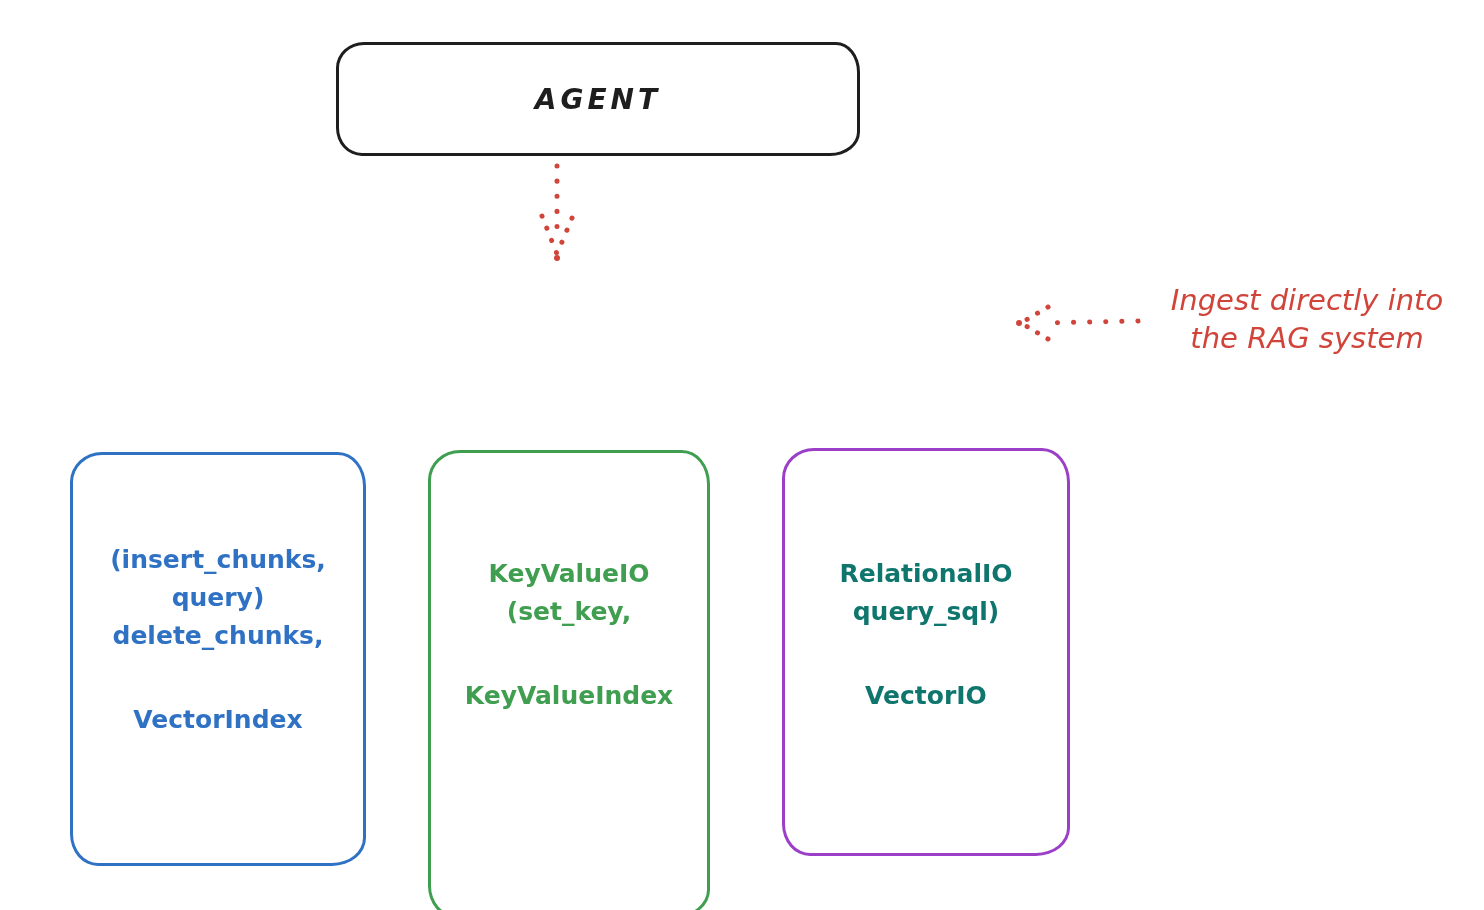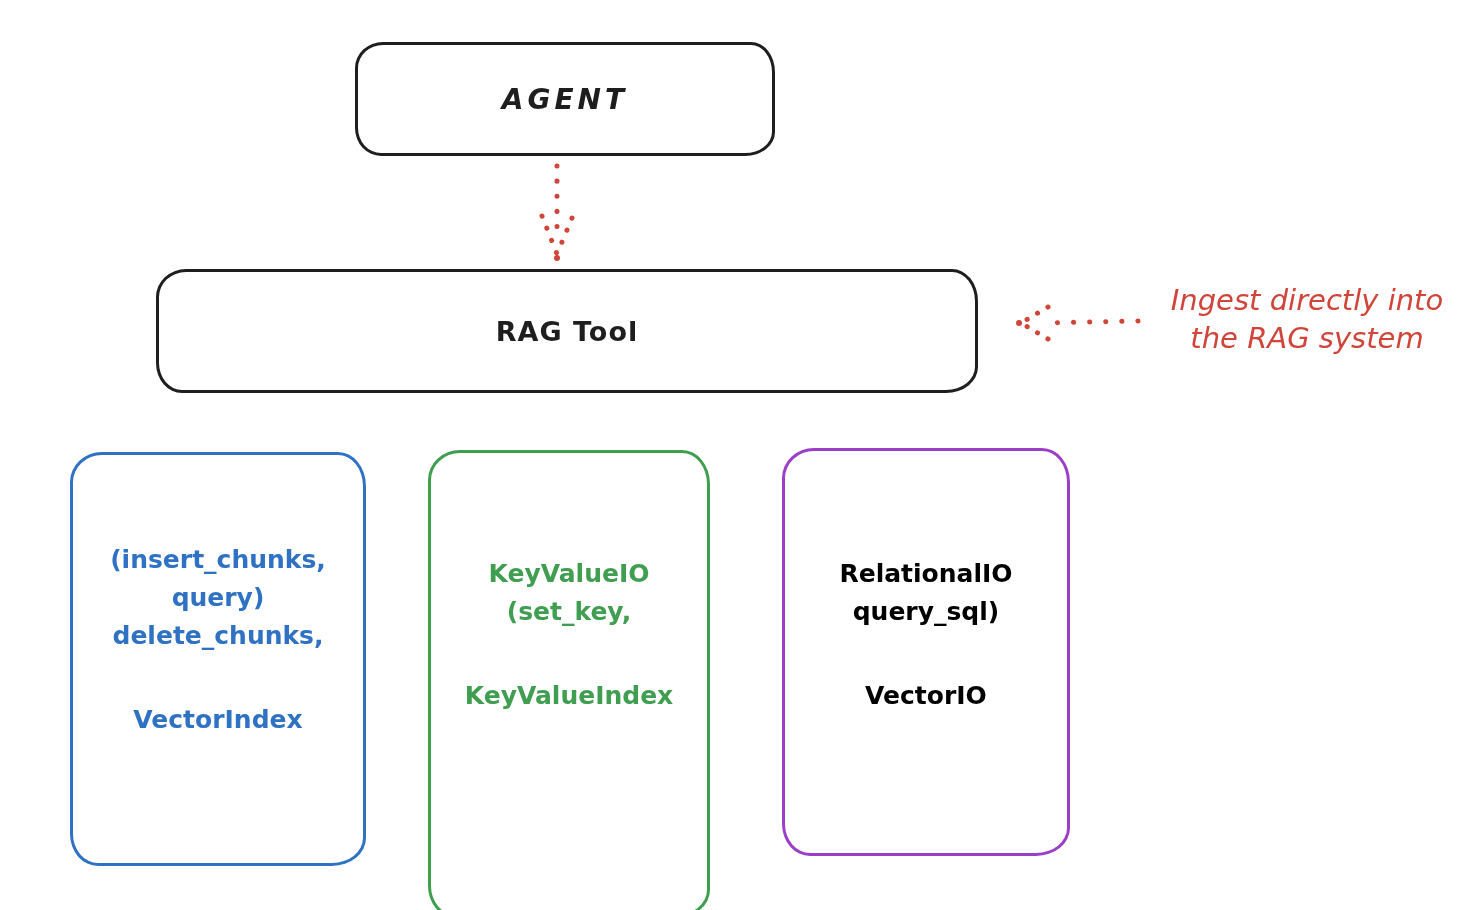--- a/index.html
+++ b/index.html
@@ -18,22 +18,22 @@
   .node {
     position: absolute;
     border: 3.5px solid #1e1e1e;
     background: #ffffff;
     display: flex;
     align-items: center;
     justify-content: center;
     box-sizing: border-box;
   }
   #agent-node {
-    left: 355px; top: 42px;
-    width: 420px; height: 114px;
+    left: 336px; top: 42px;
+    width: 524px; height: 114px;
     border-radius: 28px 24px 30px 26px / 26px 30px 24px 28px;
   }
   #agent-node .label {
     font-size: 28px;
     font-weight: 700;
     font-style: italic;
     letter-spacing: 4px;
     color: #1e1e1e;
   }
   #ragtool-node {
@@ -78,21 +78,21 @@
   #box-vector-io {
     left: 70px; top: 452px; width: 296px; height: 414px;
     border-color: #2f72c4; color: #2f72c4;
   }
   #box-keyvalue-io {
     left: 428px; top: 450px; width: 282px; height: 468px;
     border-color: #3f9e4f; color: #3f9e4f;
   }
   #box-relational-io {
     left: 782px; top: 448px; width: 288px; height: 408px;
-    border-color: #9b3fc8; color: #000000;
+    border-color: #9b3fc8; color: #0f766e;
   }
   #box-vector-io .box-lines { padding-top: 86px; }
   #box-keyvalue-io .box-lines { padding-top: 102px; }
   #box-relational-io .box-lines { padding-top: 104px; }
   .box-footer { margin-top: 46px; }
 </style>
 </head>
 <body>
 
 <div id="canvas">
@@ -103,23 +103,20 @@
 
   <svg class="arrow-svg" id="arrow-agent-rag" width="48" height="104" viewBox="0 0 48 104">
     <g stroke="#d0443a" stroke-width="5" stroke-linecap="round" fill="none">
       <line x1="24" y1="6" x2="24" y2="68" stroke-dasharray="0.1 15"></line>
       <path d="M9 56 L24 94" stroke-dasharray="0.1 13"></path>
       <path d="M39 58 L24 94" stroke-dasharray="0.1 13"></path>
     </g>
     <circle cx="24" cy="98" r="3" fill="#d0443a"></circle>
   </svg>
 
-  <div class="node" id="ragtool-node">
-    <span class="label">RAG Tool</span>
-  </div>
 
   <svg class="arrow-svg" id="arrow-ingest" width="132" height="46" viewBox="0 0 132 46">
     <g stroke="#d0443a" stroke-width="5" stroke-linecap="round" fill="none">
       <line x1="126" y1="21" x2="30" y2="23" stroke-dasharray="0.1 16"></line>
       <path d="M36 7 L9 23" stroke-dasharray="0.1 12"></path>
       <path d="M36 39 L9 23" stroke-dasharray="0.1 12"></path>
     </g>
     <circle cx="7" cy="23" r="3" fill="#d0443a"></circle>
   </svg>
 

